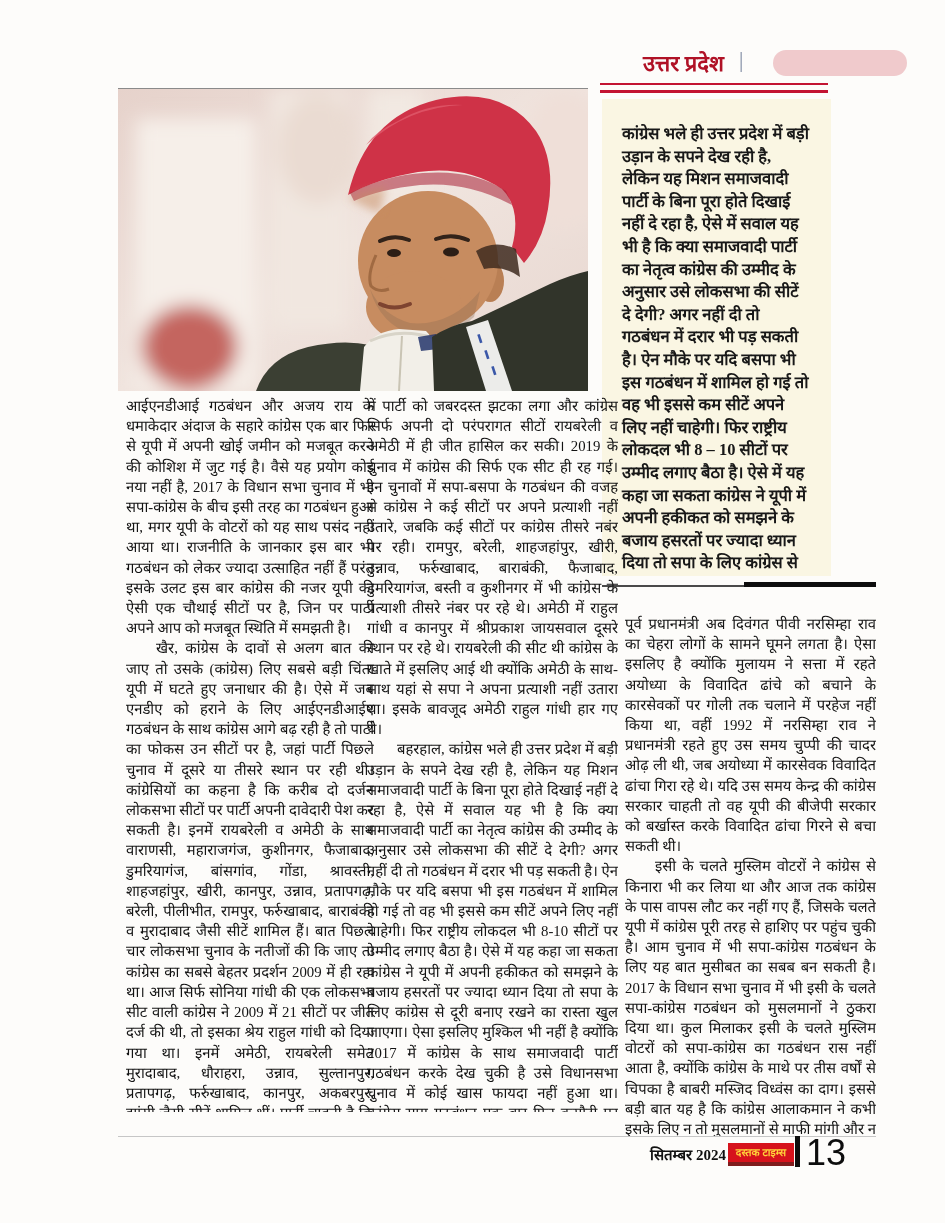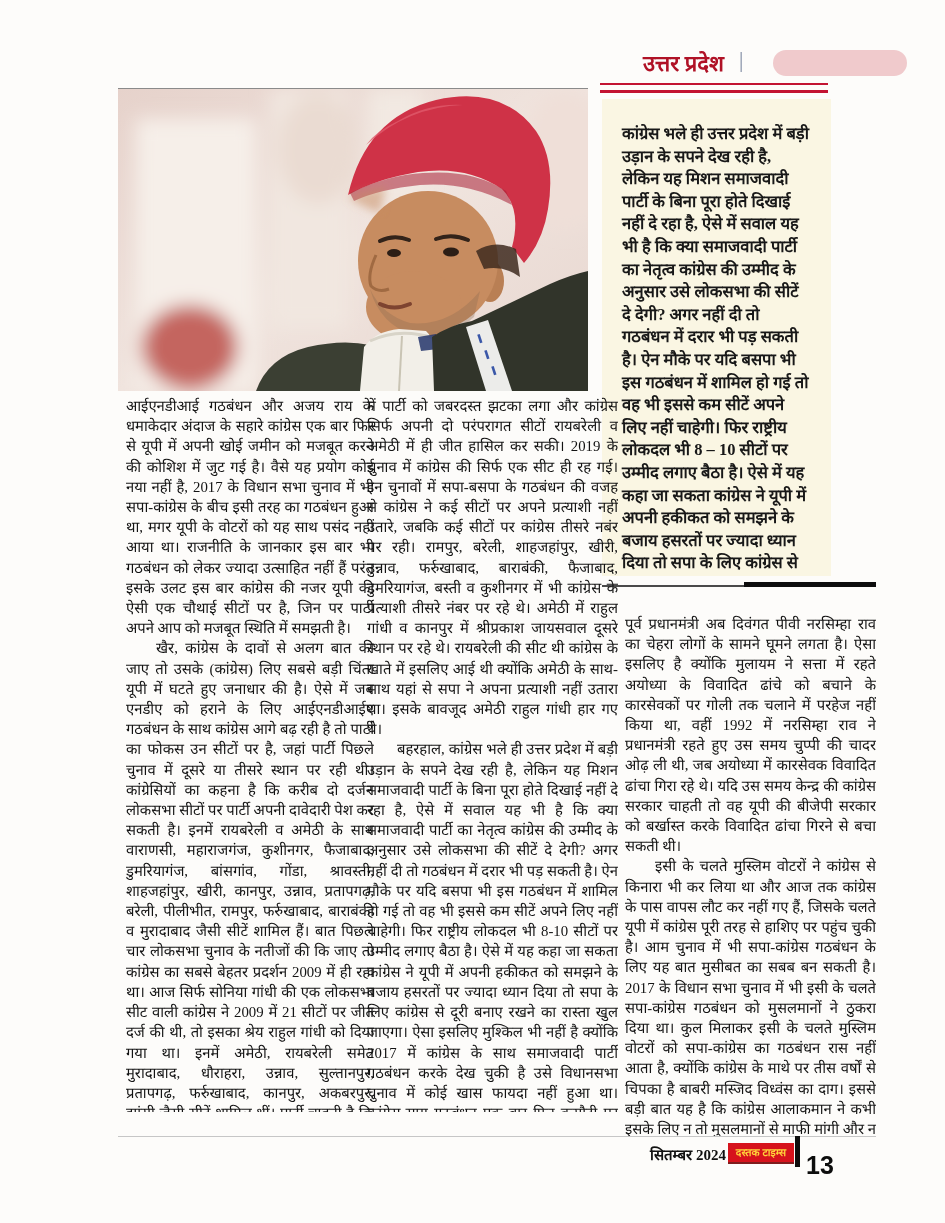--- a/index.html
+++ b/index.html
@@ -25,24 +25,24 @@
   .col p{margin:0;}
   .col p.indent{text-indent:30px;}
   .col1{left:118px;top:396px;width:248px;height:716px;margin-left:8px;}
   .col2{left:367px;top:396px;width:251px;height:716px;font-family:Liberation Serif, serif;}
   .col3{left:625px;top:594px;width:251px;height:522px;margin-top:20px;}
   
   .footer-rule{position:absolute;left:118px;top:1136px;width:758px;height:1px;background:#c6c6c6;}
   .footer-issue{position:absolute;left:650px;top:1144px;font-size:15px;font-weight:bold;color:#111;}
   .footer-logo{position:absolute;left:728px;top:1143px;min-width:60px;height:19px;background:#d6131c;
                color:#ffd33a;font-size:10.5px;font-weight:bold;text-align:center;line-height:19px;
-               padding:0 3px;border-bottom:2px solid #7f1d1d;font-family:"Liberation Sans",sans-serif;}
+               padding:0 3px;border-bottom:4px solid #7f1d1d;font-family:"Liberation Sans",sans-serif;}
   .footer-bar{position:absolute;left:795px;top:1136px;width:5px;height:31px;background:#0d0d0d;}
-  .footer-page{position:absolute;left:806px;top:1132px;font-size:25px;font-weight:bold;color:#0d0d0d;
-               font-family:"Liberation Sans",sans-serif;margin-top:19px;}
+  .footer-page{position:absolute;left:806px;top:1132px;font-size:36px;font-weight:normal;color:#0d0d0d;
+               font-family:"Liberation Sans",sans-serif;}
 </style>
 </head>
 <body>
 
 <div class="page">
 
   <span class="section-label">उत्तर प्रदेश</span>
   <span class="header-sep">|</span>
   <span class="masthead-pill"></span>
   <div class="rule-double"></div>

